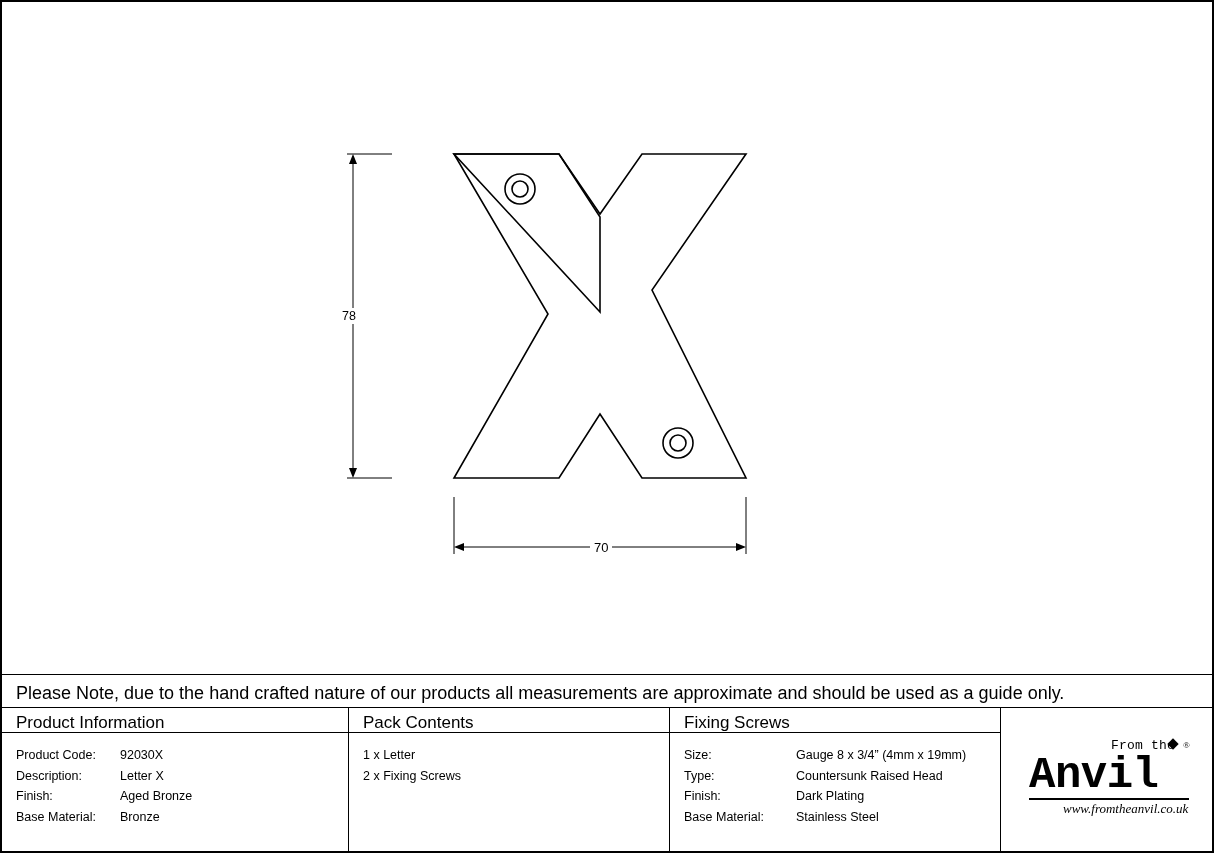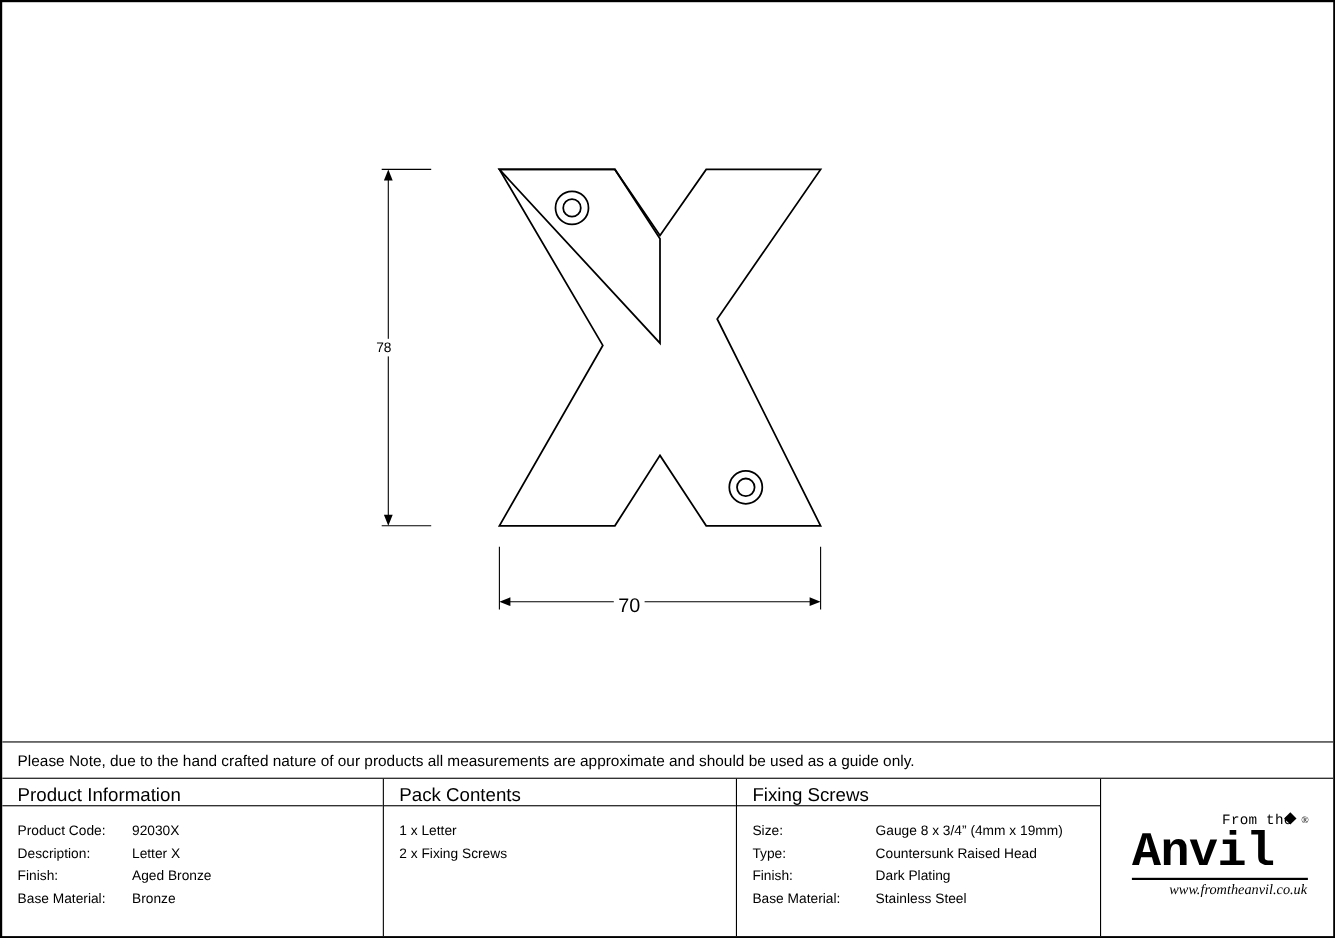--- a/index.html
+++ b/index.html
@@ -38,21 +38,21 @@
     top: 672px;
     width: 1210px;
     height: 33px;
     border-top: 1.5px solid #000;
     box-sizing: border-box;
   }
   .note-text {
     position: absolute;
     left: 14px;
     top: 8px;
-    font-size: 14px;
+    font-size: 18px;
     color: #000;
     white-space: nowrap;
   }
 
   
   .info-table {
     position: absolute;
     left: 0;
     top: 705px;
     width: 1210px;
@@ -200,21 +200,21 @@
       <g stroke="#000" stroke-width="1" fill="none">
         <line x1="452" y1="495" x2="452" y2="552"></line>
         <line x1="744" y1="495" x2="744" y2="552"></line>
         <line x1="457" y1="545" x2="739" y2="545"></line>
         <polygon points="452,545 462,541 462,549" fill="#000" stroke="none"></polygon>
         <polygon points="744,545 734,541 734,549" fill="#000" stroke="none"></polygon>
       </g>
     </svg>
 
     <div style="position:absolute;left:337px;top:306px;font-size:12.5px;background:#fff;padding:1px 3px;">78</div>
-    <div style="position:absolute;left:556px;top:537px;font-size:18px;background:#fff;padding:1px 4px;">70</div>
+    <div style="position:absolute;left:588px;top:537px;font-size:13px;background:#fff;padding:1px 4px;">70</div>
   </div>
 
   <div class="note-row">
     <div class="note-text">Please Note, due to the hand crafted nature of our products all measurements are approximate and should be used as a guide only.</div>
   </div>
 
   <div class="info-table">
 
     <div class="col col-1">
       <div class="col-head">

